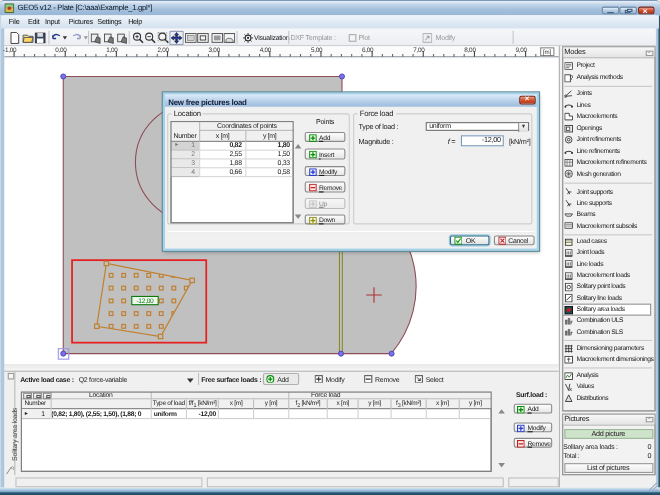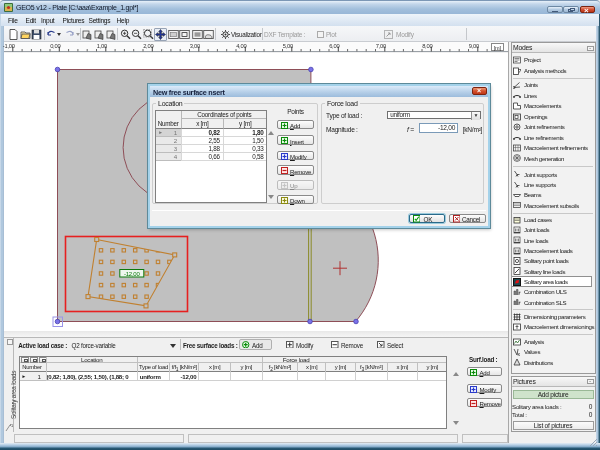--- a/index.html
+++ b/index.html
@@ -247,21 +247,21 @@
     <path d="M329 215.2 h14 M336 208.2 v14" stroke="#b03030" stroke-width="1"></path>
     <circle cx="53.5" cy="16.5" r="2.3" fill="#7a72e8" stroke="#4840b0" stroke-width="0.8"></circle>
     <circle cx="306.9" cy="16.5" r="2.3" fill="#7a72e8" stroke="#4840b0" stroke-width="0.8"></circle>
     <circle cx="306.0" cy="268.5" r="2.3" fill="#7a72e8" stroke="#4840b0" stroke-width="0.8"></circle>
     <circle cx="352" cy="268.5" r="2.3" fill="#7a72e8" stroke="#4840b0" stroke-width="0.8"></circle>
     <rect x="49" y="264" width="9.5" height="9.5" fill="none" stroke="#9a94e8" stroke-width="1"></rect>
     <circle cx="53.5" cy="268.5" r="2.3" fill="#7a72e8" stroke="#4840b0" stroke-width="0.8"></circle>
   </svg>
 <div style="position:absolute;left:148px;top:84px;width:341.5px;height:144px;background:#f0f0f0;border:2px solid #a4d2ea;outline:1px solid #5d8a9a;box-shadow:1px 2px 3px rgba(0,0,0,.22)"></div>
 <div style="position:absolute;left:150px;top:86px;width:337.5px;height:10.5px;background:linear-gradient(#dcebfa,#b6cfe8 55%,#9cbcdc)"></div>
-<div style="position:absolute;left:153px;top:87.5px;font-size:7.2px;font-weight:bold;color:#15203c">New free surface nsert</div>
+<div style="position:absolute;left:153px;top:87.5px;font-size:7.2px;font-weight:bold;color:#15203c">New free pictures load</div>
 <div style="position:absolute;left:471.5px;top:86.5px;width:15px;height:8.5px;background:linear-gradient(#eb9b78,#d4502c 50%,#c03818);border:1px solid #7c2410;border-radius:2px;color:#fff;font-size:7px;font-weight:bold;text-align:center;line-height:6.5px">×</div>
 <div style="position:absolute;left:151.5px;top:103px;width:166px;height:101px;border:1px solid #cdcdcd;border-radius:2px"></div>
 <div style="position:absolute;left:156px;top:99.5px;background:#f0f0f0;padding:0 2px;font-size:7px;color:#222">Location</div>
 <div style="position:absolute;left:321px;top:103px;width:163px;height:101px;border:1px solid #cdcdcd;border-radius:2px"></div>
 <div style="position:absolute;left:325px;top:99.5px;background:#f0f0f0;padding:0 2px;font-size:7px;color:#222">Force load</div>
 <div style="position:absolute;left:155.3px;top:110.2px;width:111.5px;height:93px;background:#fff;border:1px solid #808080"></div>
 <div style="position:absolute;left:155.3px;top:110.2px;width:111.5px;height:18.6px;background:#f0f0f0"></div>
 <div style="position:absolute;left:181px;top:110.2px;width:85.8px;height:9px;border-left:1px solid #b8b8b8;border-bottom:1px solid #b8b8b8;font-size:6.3px;text-align:center;line-height:9.5px">Coordinates of points</div>
 <div style="position:absolute;left:155.3px;top:119.2px;width:25.7px;height:9.6px;border-bottom:1px solid #808080;font-size:6.3px;text-align:center;line-height:10px">Number</div>
 <div style="position:absolute;left:181px;top:119.2px;width:41.8px;height:9.6px;border-left:1px solid #b8b8b8;border-bottom:1px solid #808080;font-size:6.3px;text-align:center;line-height:10px">x [m]</div>

